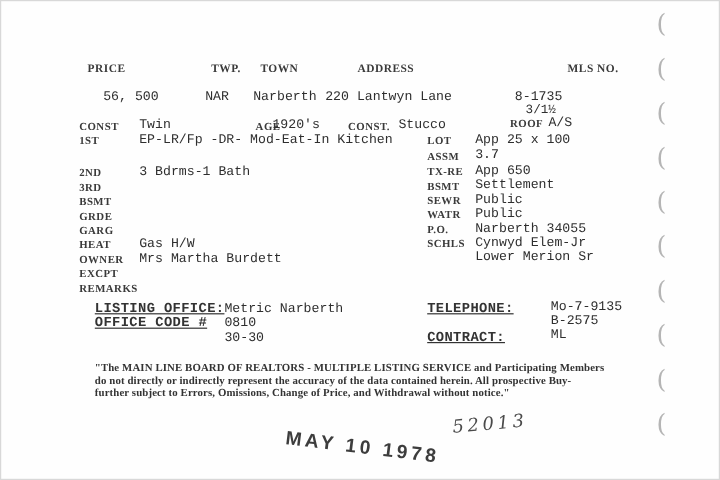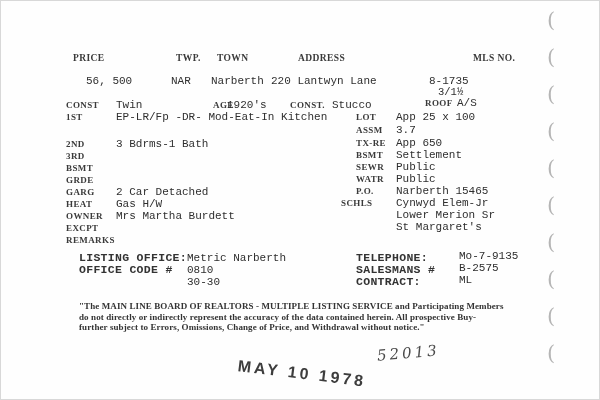--- a/index.html
+++ b/index.html
@@ -12,21 +12,21 @@
     position:absolute;font-family:Liberation Serif, serif;
     font-weight:bold;font-size:9px;letter-spacing:0.4px;color:#3a3a3a;white-space:nowrap;
   }
   .val{
     position:absolute;font-family:"Liberation Mono", monospace;
     font-size:11px;color:#2e2e2e;white-space:nowrap;
   }
   .val-sm{font-size:10.5px;}
   .office-lbl{
     position:absolute;font-family:"Liberation Mono", monospace;
-    font-size:11.5px;font-weight:bold;color:#333;white-space:nowrap;letter-spacing:0.3px;
+    font-size:11.5px;font-weight:bold;color:#333;white-space:nowrap;letter-spacing:0.3px;text-decoration:underline;
   }
   .office-val{
     position:absolute;font-family:"Liberation Mono", monospace;
     font-size:11px;color:#2e2e2e;white-space:nowrap;
   }
   .disclaimer{
     position:absolute;left:78px;top:300px;width:480px;
     font-family:"Liberation Serif", serif;font-weight:600;
     font-size:9px;line-height:10.5px;color:#333;letter-spacing:0.1px;
   }
@@ -81,21 +81,20 @@
   <span class="lbl" style="left:65px;top:111px">1ST</span>
   <span class="val" style="left:115px;top:110px">EP-LR/Fp -DR- Mod-Eat-In Kitchen</span>
   <span class="lbl" style="left:65px;top:138px">2ND</span>
   <span class="val" style="left:115px;top:137px">3 Bdrms-1 Bath</span>
   <span class="lbl" style="left:65px;top:150px">3RD</span>
   <span class="val" style="left:115px;top:149px"></span>
   <span class="lbl" style="left:65px;top:162px">BSMT</span>
   <span class="lbl" style="left:65px;top:174px">GRDE</span>
   <span class="val" style="left:115px;top:173px"></span>
   <span class="lbl" style="left:65px;top:186px">GARG</span>
-  <span class="val" style="left:115px;top:185px">2 Car Detached</span>
   <span class="lbl" style="left:65px;top:198px">HEAT</span>
   <span class="val" style="left:115px;top:197px">Gas H/W</span>
   <span class="lbl" style="left:65px;top:210px">OWNER</span>
   <span class="val" style="left:115px;top:209px">Mrs Martha Burdett</span>
   <span class="lbl" style="left:65px;top:222px">EXCPT</span>
   <span class="val" style="left:115px;top:221px"></span>
   <span class="lbl" style="left:65px;top:234px">REMARKS</span>
   <span class="val" style="left:115px;top:233px"></span>
 
   <span class="lbl" style="left:355px;top:111px">LOT</span>
@@ -104,34 +103,32 @@
   <span class="val" style="left:395px;top:123px">3.7</span>
   <span class="lbl" style="left:355px;top:137px">TX-RE</span>
   <span class="val" style="left:395px;top:136px">App 650</span>
   <span class="lbl" style="left:355px;top:149px">BSMT</span>
   <span class="val" style="left:395px;top:148px">Settlement</span>
   <span class="lbl" style="left:355px;top:161px">SEWR</span>
   <span class="val" style="left:395px;top:160px">Public</span>
   <span class="lbl" style="left:355px;top:173px">WATR</span>
   <span class="val" style="left:395px;top:172px">Public</span>
   <span class="lbl" style="left:355px;top:185px">P.O.</span>
-  <span class="val" style="left:395px;top:184px">Narberth 15465</span>
-  <span class="lbl" style="left:340px;top:197px">SCHLS</span>
+  <span class="val" style="left:395px;top:184px">Narberth 34055</span>
+  <span class="lbl" style="left:355px;top:197px">SCHLS</span>
   <span class="val" style="left:395px;top:208px">Lower Merion Sr</span>
   <span class="val" style="left:395px;top:196px">Cynwyd Elem-Jr</span>
-  <span class="val" style="left:395px;top:220px">St Margaret's</span>
 
   <span class="office-lbl" style="left:78px;top:250px">LISTING OFFICE:</span>
   <span class="office-val" style="left:186px;top:251px">Metric Narberth</span>
   <span class="office-lbl" style="left:78px;top:262px">OFFICE CODE #</span>
   <span class="office-val" style="left:186px;top:263px">0810</span>
   <span class="office-val" style="left:186px;top:275px">30-30</span>
   <span class="office-lbl" style="left:355px;top:250px">TELEPHONE:</span>
   <span class="office-val" style="left:458px;top:249px">Mo-7-9135</span>
-  <span class="office-lbl" style="left:355px;top:262px">SALESMANS #</span>
   <span class="office-val" style="left:458px;top:261px">B-2575</span>
   <span class="office-lbl" style="left:355px;top:274px">CONTRACT:</span>
   <span class="office-val" style="left:458px;top:273px">ML</span>
 
   <div class="disclaimer">
     <div>"The MAIN LINE BOARD OF REALTORS - MULTIPLE LISTING SERVICE and Participating Members</div>
     <div>do not directly or indirectly represent the accuracy of the data contained herein.  All prospective Buy-</div>
     <div>further subject to Errors, Omissions, Change of Price, and Withdrawal without notice."</div>
   </div>
 

